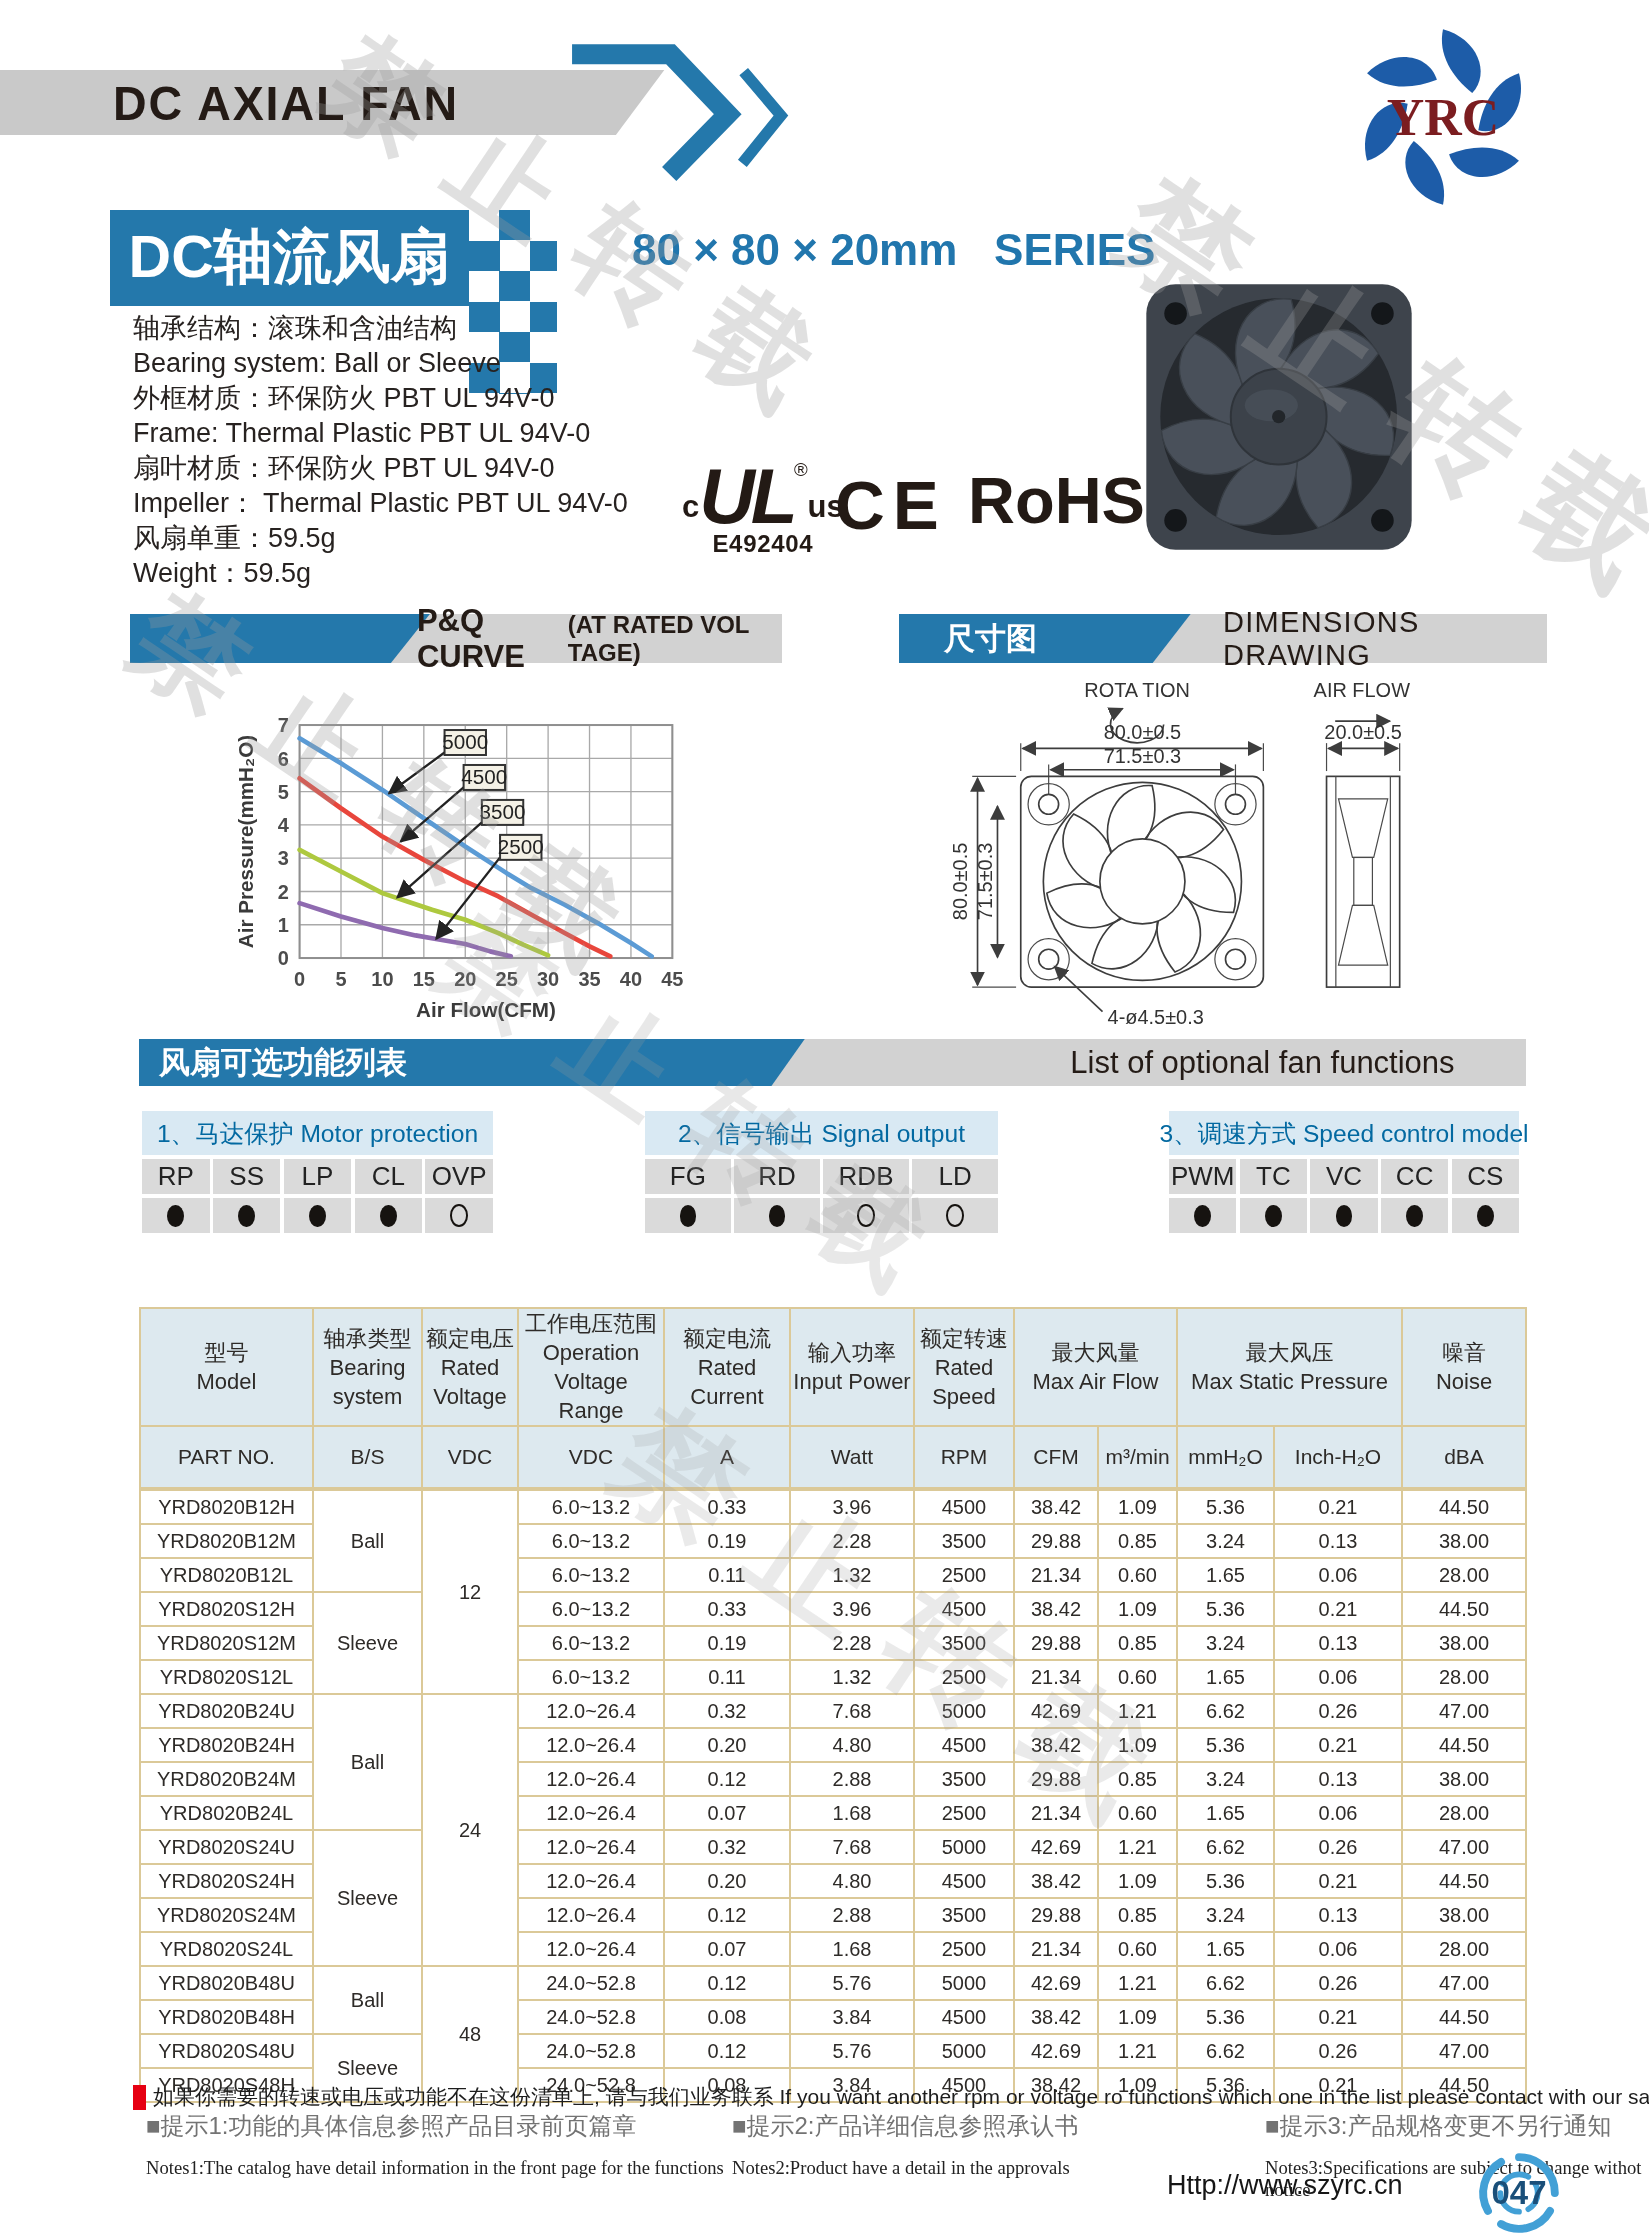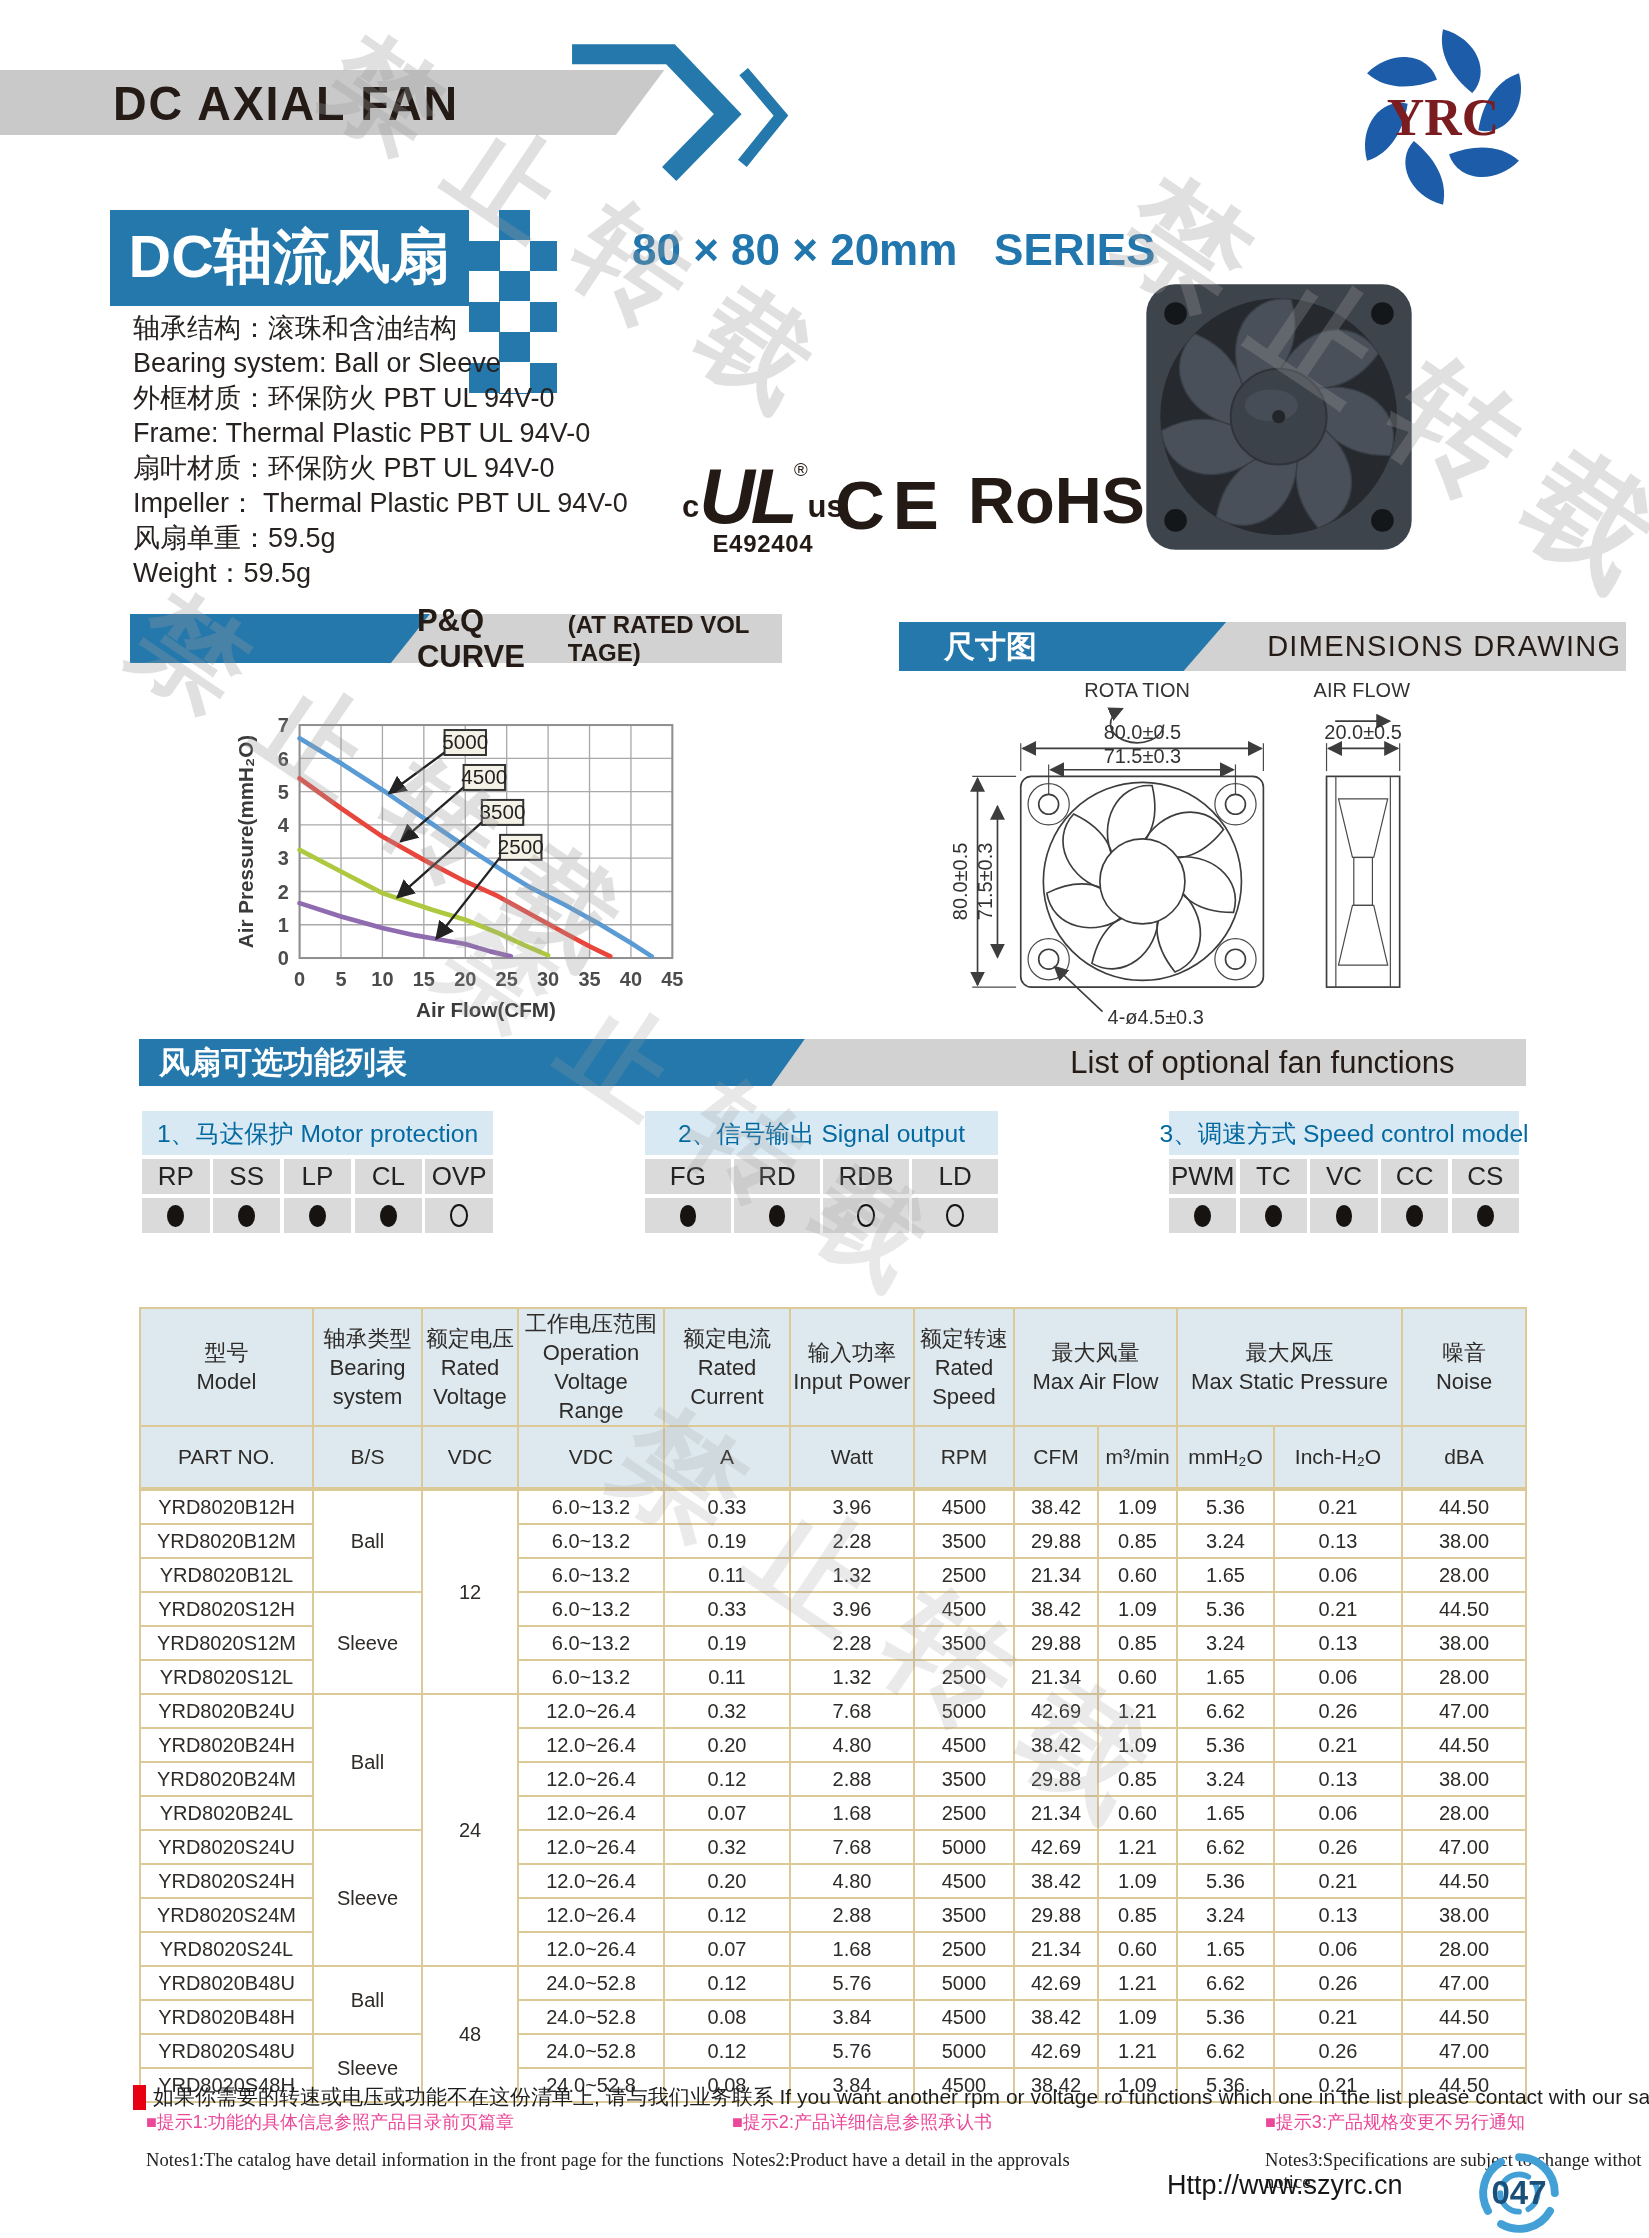--- a/index.html
+++ b/index.html
@@ -45,21 +45,21 @@
   #fan-photo{position:absolute;left:1141px;top:279px;}
 
   
   .bar{position:absolute;top:614px;height:49px;background:#d2d2d2;}
   .bar .blue{position:absolute;left:0;top:0;bottom:0;background:#2478ab;}
   #pq-bar{left:130px;width:652px;}
   #pq-bar .blue{width:46%;clip-path:polygon(0 0,100% 0,87% 100%,0 100%);}
   #pq-bar .txt{position:absolute;left:44%;width:56%;height:100%;display:flex;align-items:center;justify-content:flex-start;color:#241b16;}
   #pq-bar .txt .main{font-size:31px;font-weight:bold;}
   #pq-bar .txt .sub{font-size:24px;font-weight:bold;}
-  #dim-bar{left:899px;width:727px;margin-top:8px;}
+  #dim-bar{left:899px;width:648px;}
   #dim-bar .blue{width:45%;clip-path:polygon(0 0,100% 0,87% 100%,0 100%);display:flex;align-items:center;}
   #dim-bar .blue span{color:#fff;font-size:31px;font-weight:bold;margin-left:45px;}
   #dim-bar .txt{position:absolute;left:50%;width:50%;height:100%;display:flex;align-items:center;justify-content:center;
                 font-size:29px;color:#241b16;letter-spacing:1.3px;}
   #fn-bar{position:absolute;left:139px;top:1039px;width:1387px;height:47px;background:#d2d2d2;}
   #fn-bar .blue{position:absolute;left:0;top:0;bottom:0;width:48%;background:#2478ab;
                 clip-path:polygon(0 0,100% 0,95% 100%,0 100%);display:flex;align-items:center;}
   #fn-bar .blue span{color:#fff;font-size:31px;font-weight:bold;margin-left:20px;}
   #fn-bar .txt{position:absolute;left:62%;width:38%;height:100%;display:flex;align-items:center;justify-content:center;
                font-size:31px;color:#241b16;}
@@ -100,21 +100,21 @@
   #spec-table thead tr:first-child th{height:88px;font-size:22px;line-height:1.32;}
   #spec-table thead tr:nth-child(2) th{height:60px;font-size:21px;border-bottom:4.7px solid #dbc998;}
   #spec-table tbody td{height:32px;font-size:20px;background:#fff;}
 
   
   #contact-line{position:absolute;left:133px;top:2083px;display:flex;align-items:center;}
   #contact-line .rsq{width:13.3px;height:25px;background:#e60012;margin-right:6.7px;}
   #contact-line .t{font-size:21px;color:#1d1d1d;white-space:nowrap;}
   .note-col{position:absolute;top:2110px;}
   #note-0{left:146px;} #note-1{left:732px;} #note-2{left:1217px;margin-left:48px;}
-  .note-col .cn{font-size:18px;color:#ec4899;}
+  .note-col .cn{font-size:24px;color:#737373;}
   .note-col .en{font-size:18.6px;color:#222;margin-top:14.6px;font-family:"Liberation Serif","DejaVu Serif",serif;}
   #url-text{position:absolute;left:1167px;top:2170px;font-size:27px;color:#161616;}
   #page-badge{position:absolute;left:1476px;top:2150px;}
   #page-badge text{font-size:46px;font-weight:bold;fill:#1a4f79;font-family:"Liberation Sans",sans-serif;}
 
   
   .wm{position:absolute;font-size:110px;font-weight:bold;color:#9c9c9c;opacity:.30;letter-spacing:40px;
       transform:rotate(34deg);white-space:nowrap;pointer-events:none;z-index:5;}
 </style>
 </head>

